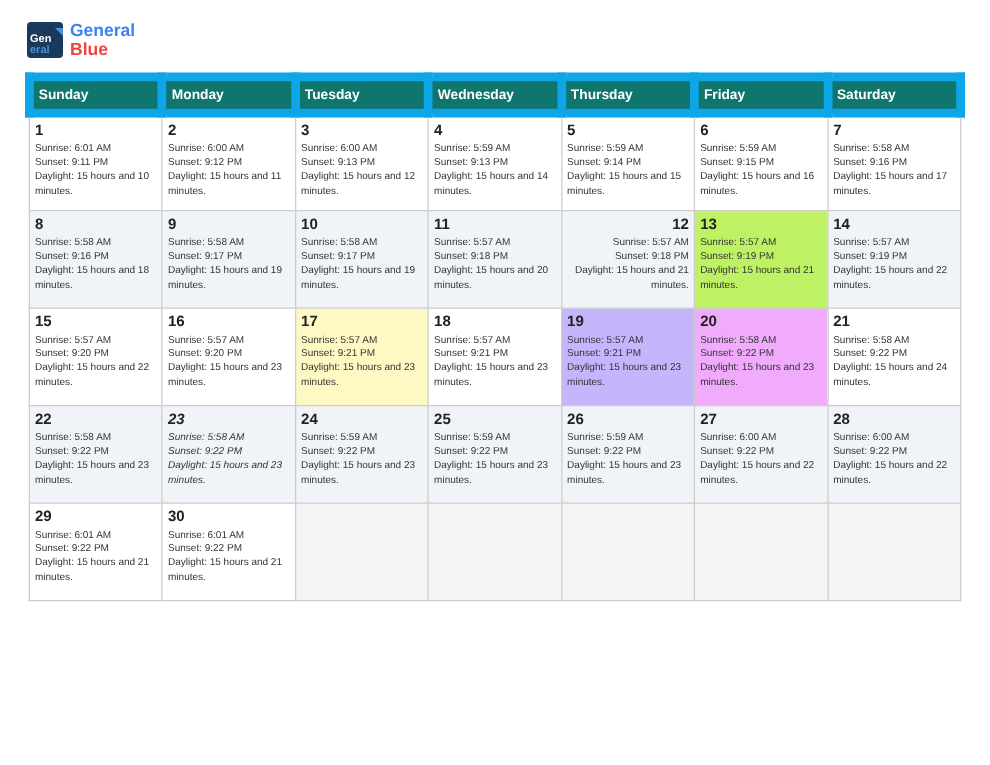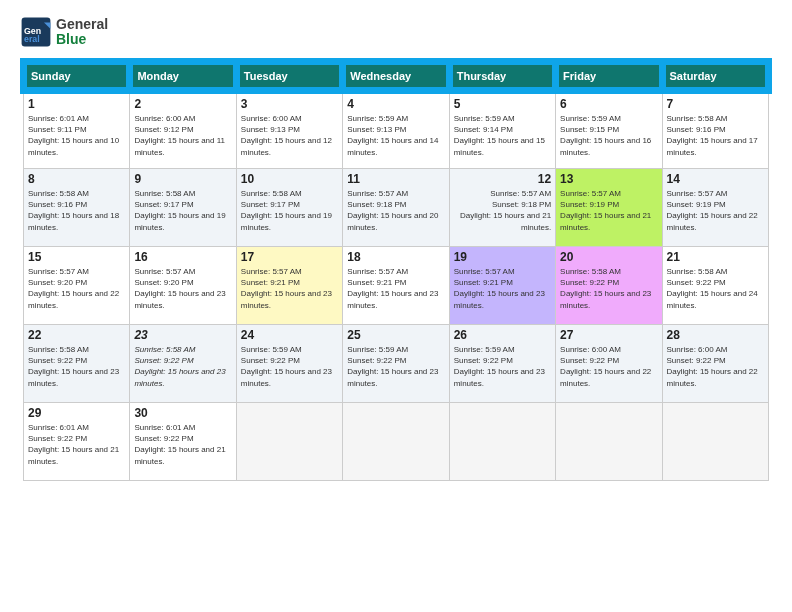--- a/index.html
+++ b/index.html
@@ -94,22 +94,22 @@
 <div class="page">
   <div class="header">
     <div class="logo">
       <svg class="logo-icon" viewBox="0 0 40 40">
         <rect x="2" y="2" width="36" height="36" rx="4" fill="#1a3a5c"></rect>
         <text x="5" y="22" font-size="11" font-weight="bold" fill="white" font-family="Arial">Gen</text>
         <text x="5" y="33" font-size="11" font-weight="bold" fill="#4a90d9" font-family="Arial">eral</text>
         <polygon points="30,8 38,16 38,8" fill="#4a90d9"></polygon>
       </svg>
       <div>
-        <div style="font-size:14px;font-weight:bold;color:#404040;line-height:1.1;">General</div>
-        <div style="font-size:14px;font-weight:bold;color:#15803d;line-height:1.1;">Blue</div>
+        <div style="font-size:14px;font-weight:bold;color:#3b82f6;line-height:1.1;">General</div>
+        <div style="font-size:14px;font-weight:bold;color:#ef4444;line-height:1.1;">Blue</div>
       </div>
     </div>
     <div class="title-area">
       <div class="month-title"></div>
       <div class="location"></div>
     </div>
   </div>
 
   <table class="calendar-table">
     <thead>

